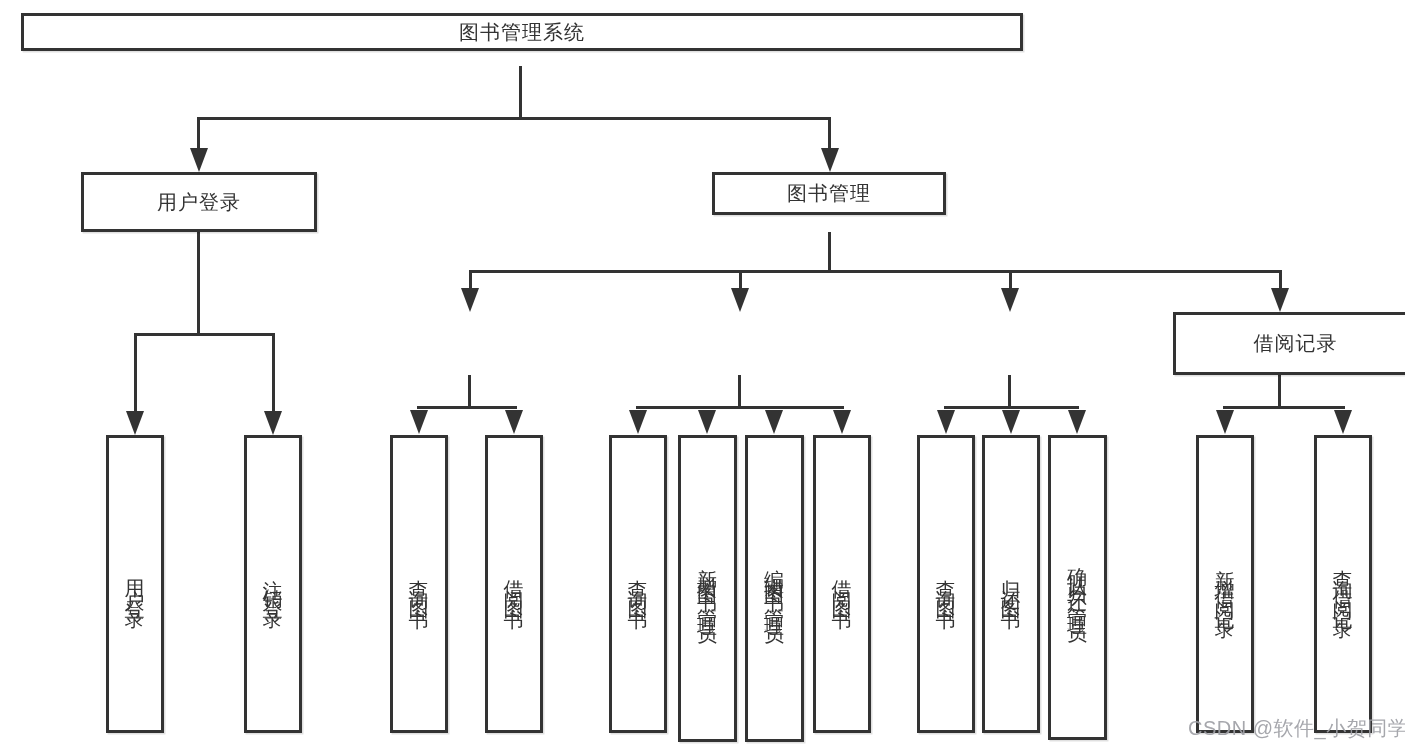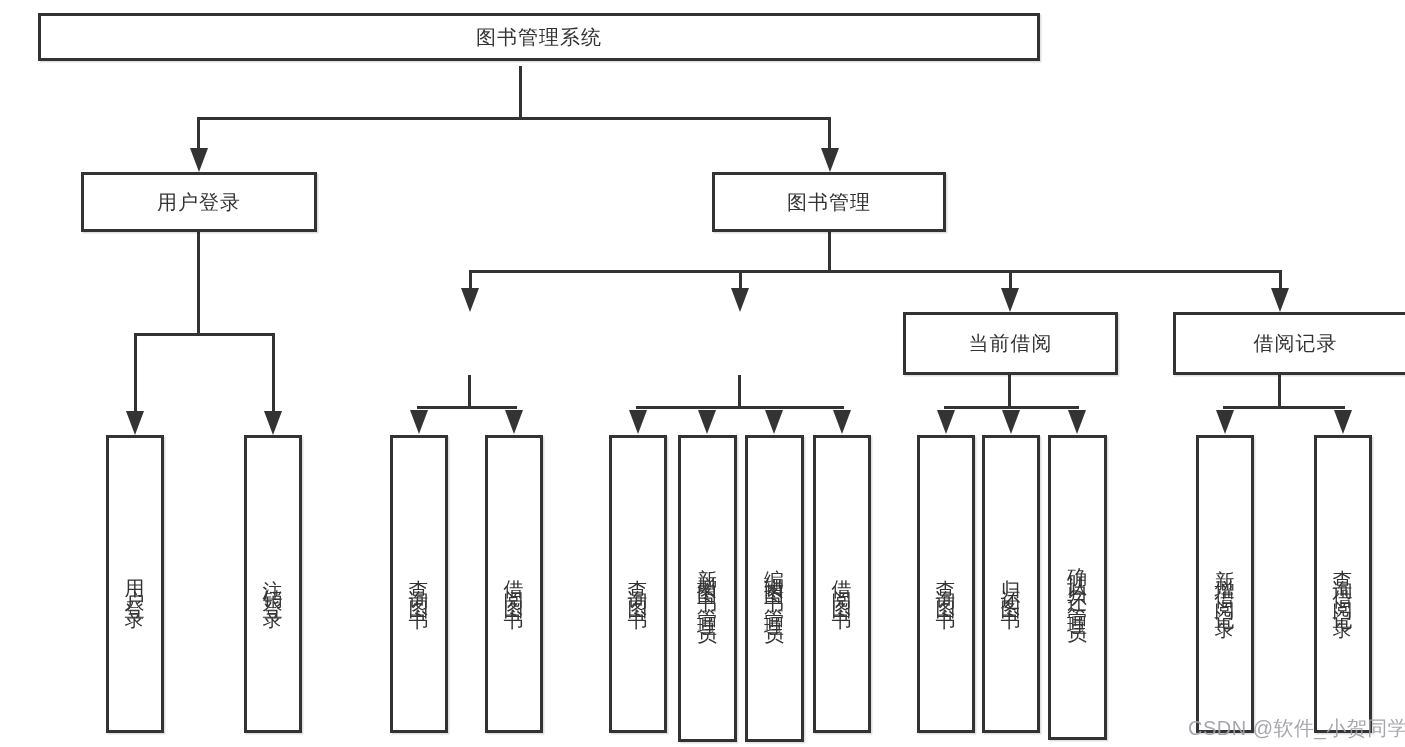--- a/index.html
+++ b/index.html
@@ -57,23 +57,23 @@
     top: 715px;
     font-size: 20px;
     color: #9fa0a6;
     opacity: 0.92;
     white-space: nowrap;
     z-index: 10;
     letter-spacing: 0.5px;
   }
 
   
-  #n-root    { left: 38px;   top: 13px;  width: 1002px; height: 48px; }
+  #n-root    { left: 21px;   top: 13px;  width: 1002px; height: 38px; }
   #n-user    { left: 81px;   top: 172px; width: 236px;  height: 60px; }
-  #n-book    { left: 712px;  top: 172px; width: 234px;  height: 60px; }
+  #n-book    { left: 712px;  top: 172px; width: 234px;  height: 43px; }
   #n-newrec  { left: 361px;  top: 312px; width: 219px;  height: 63px; }
   #n-bborrow { left: 633px;  top: 312px; width: 215px;  height: 63px; }
   #n-current { left: 903px;  top: 312px; width: 215px;  height: 63px; }
   #n-records { left: 1173px; top: 312px; width: 245px;  height: 63px; }
 
   #l-login   { left: 106px;  top: 435px; width: 58px; height: 298px; }
   #l-logout  { left: 244px;  top: 435px; width: 58px; height: 298px; }
   #l-nr-q    { left: 390px;  top: 435px; width: 58px; height: 298px; }
   #l-nr-b    { left: 485px;  top: 435px; width: 58px; height: 298px; }
   #l-bb-q    { left: 609px;  top: 435px; width: 58px; height: 298px; }
@@ -143,23 +143,20 @@
     <span class="lbl">图书管理系统</span>
   </div>
 
   <div class="box" id="n-user">
     <span class="lbl">用户登录</span>
   </div>
   <div class="box" id="n-book">
     <span class="lbl">图书管理</span>
   </div>
 
-  <div class="box" id="n-current">
-    <span class="lbl">当前借阅</span>
-  </div>
   <div class="box" id="n-records">
     <span class="lbl">借阅记录</span>
   </div>
 
   <div class="box vbox" id="l-login">
     <span class="lbl">用户登录</span>
   </div>
   <div class="box vbox" id="l-logout">
     <span class="lbl">注销登录</span>
   </div>

